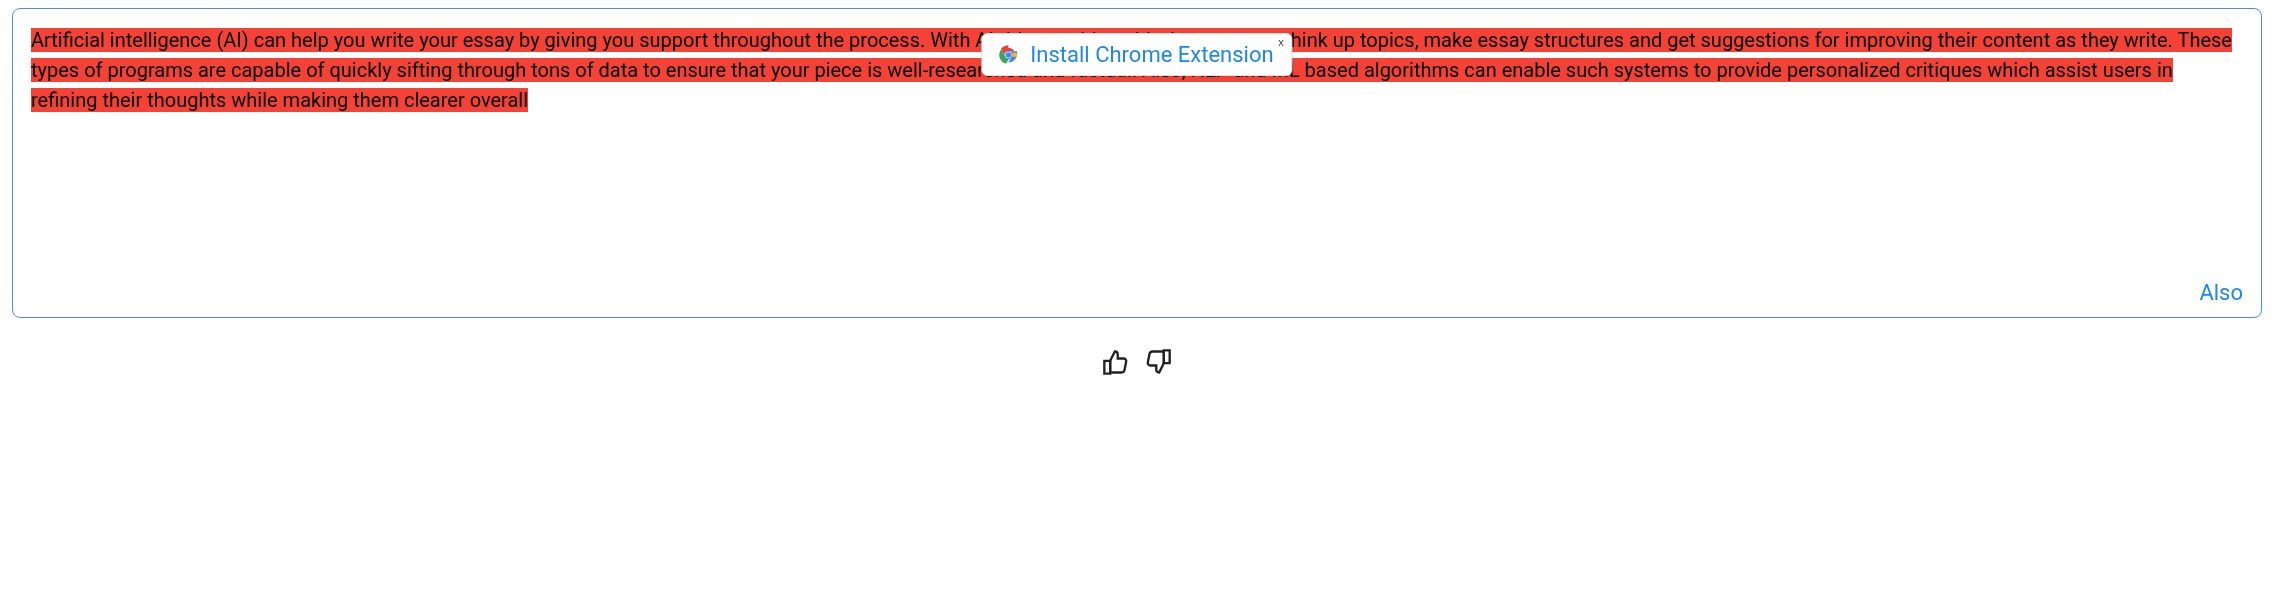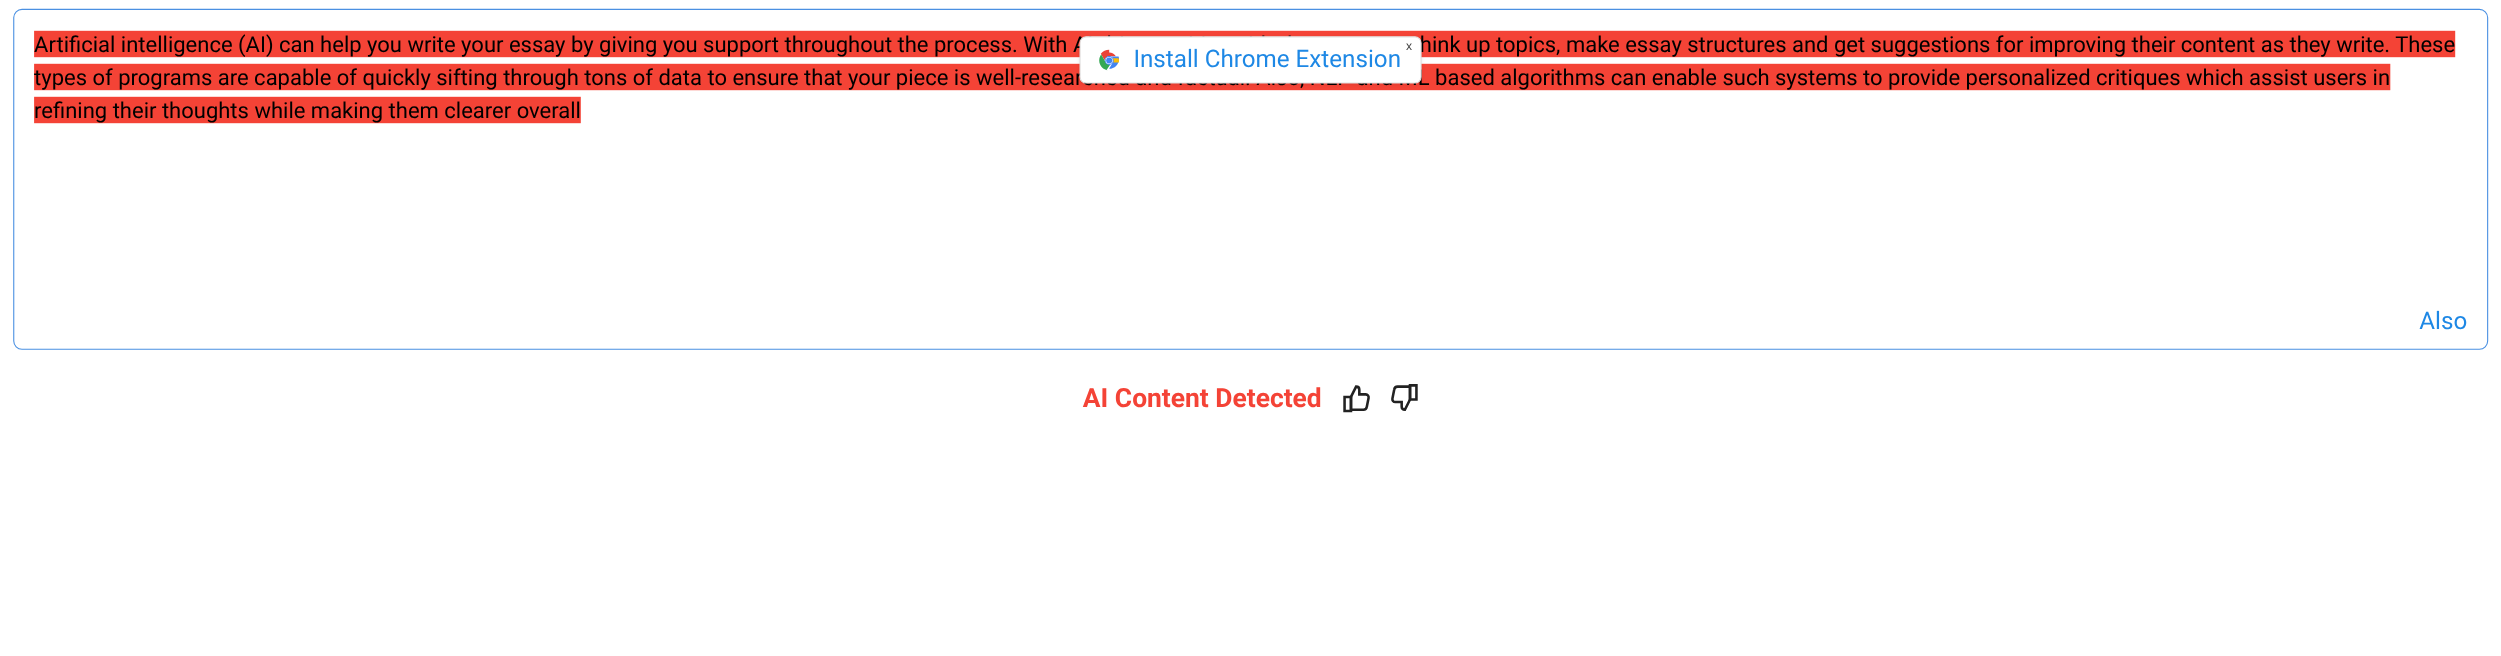--- a/index.html
+++ b/index.html
@@ -137,21 +137,20 @@
   <div class="highlighted-text">
     <span class="hl">Artificial intelligence (AI) can help you write your essay by giving you support throughout the process. With AI-driven writing aids, learners can think up topics, make essay structures and get suggestions for improving their content as they write. These types of programs are capable of quickly sifting through tons of data to ensure that your piece is well-researched and factual. Also, NLP and ML based algorithms can enable such systems to provide personalized critiques which assist users in refining their thoughts while making them clearer overall</span>
   </div>
 
   <div class="clear-row">
     <span class="clear-link">Also</span>
   </div>
 </div>
 
 <div class="result-row">
-  <span class="result-label">AI Content Detected</span>
   <div class="feedback-icons">
     <span class="thumb-btn">
       <svg viewBox="0 0 24 24">
         <path d="M7 22V11"></path>
         <path d="M7 11l4-8c1.5 0 2.5 1 2.5 2.5V9h5c1.5 0 2.5 1.3 2.2 2.8l-1.4 7c-.2 1.3-1.3 2.2-2.6 2.2H7"></path>
         <path d="M2 11h5v11H2z"></path>
       </svg>
     </span>
     <span class="thumb-btn">
       <svg viewBox="0 0 24 24">

